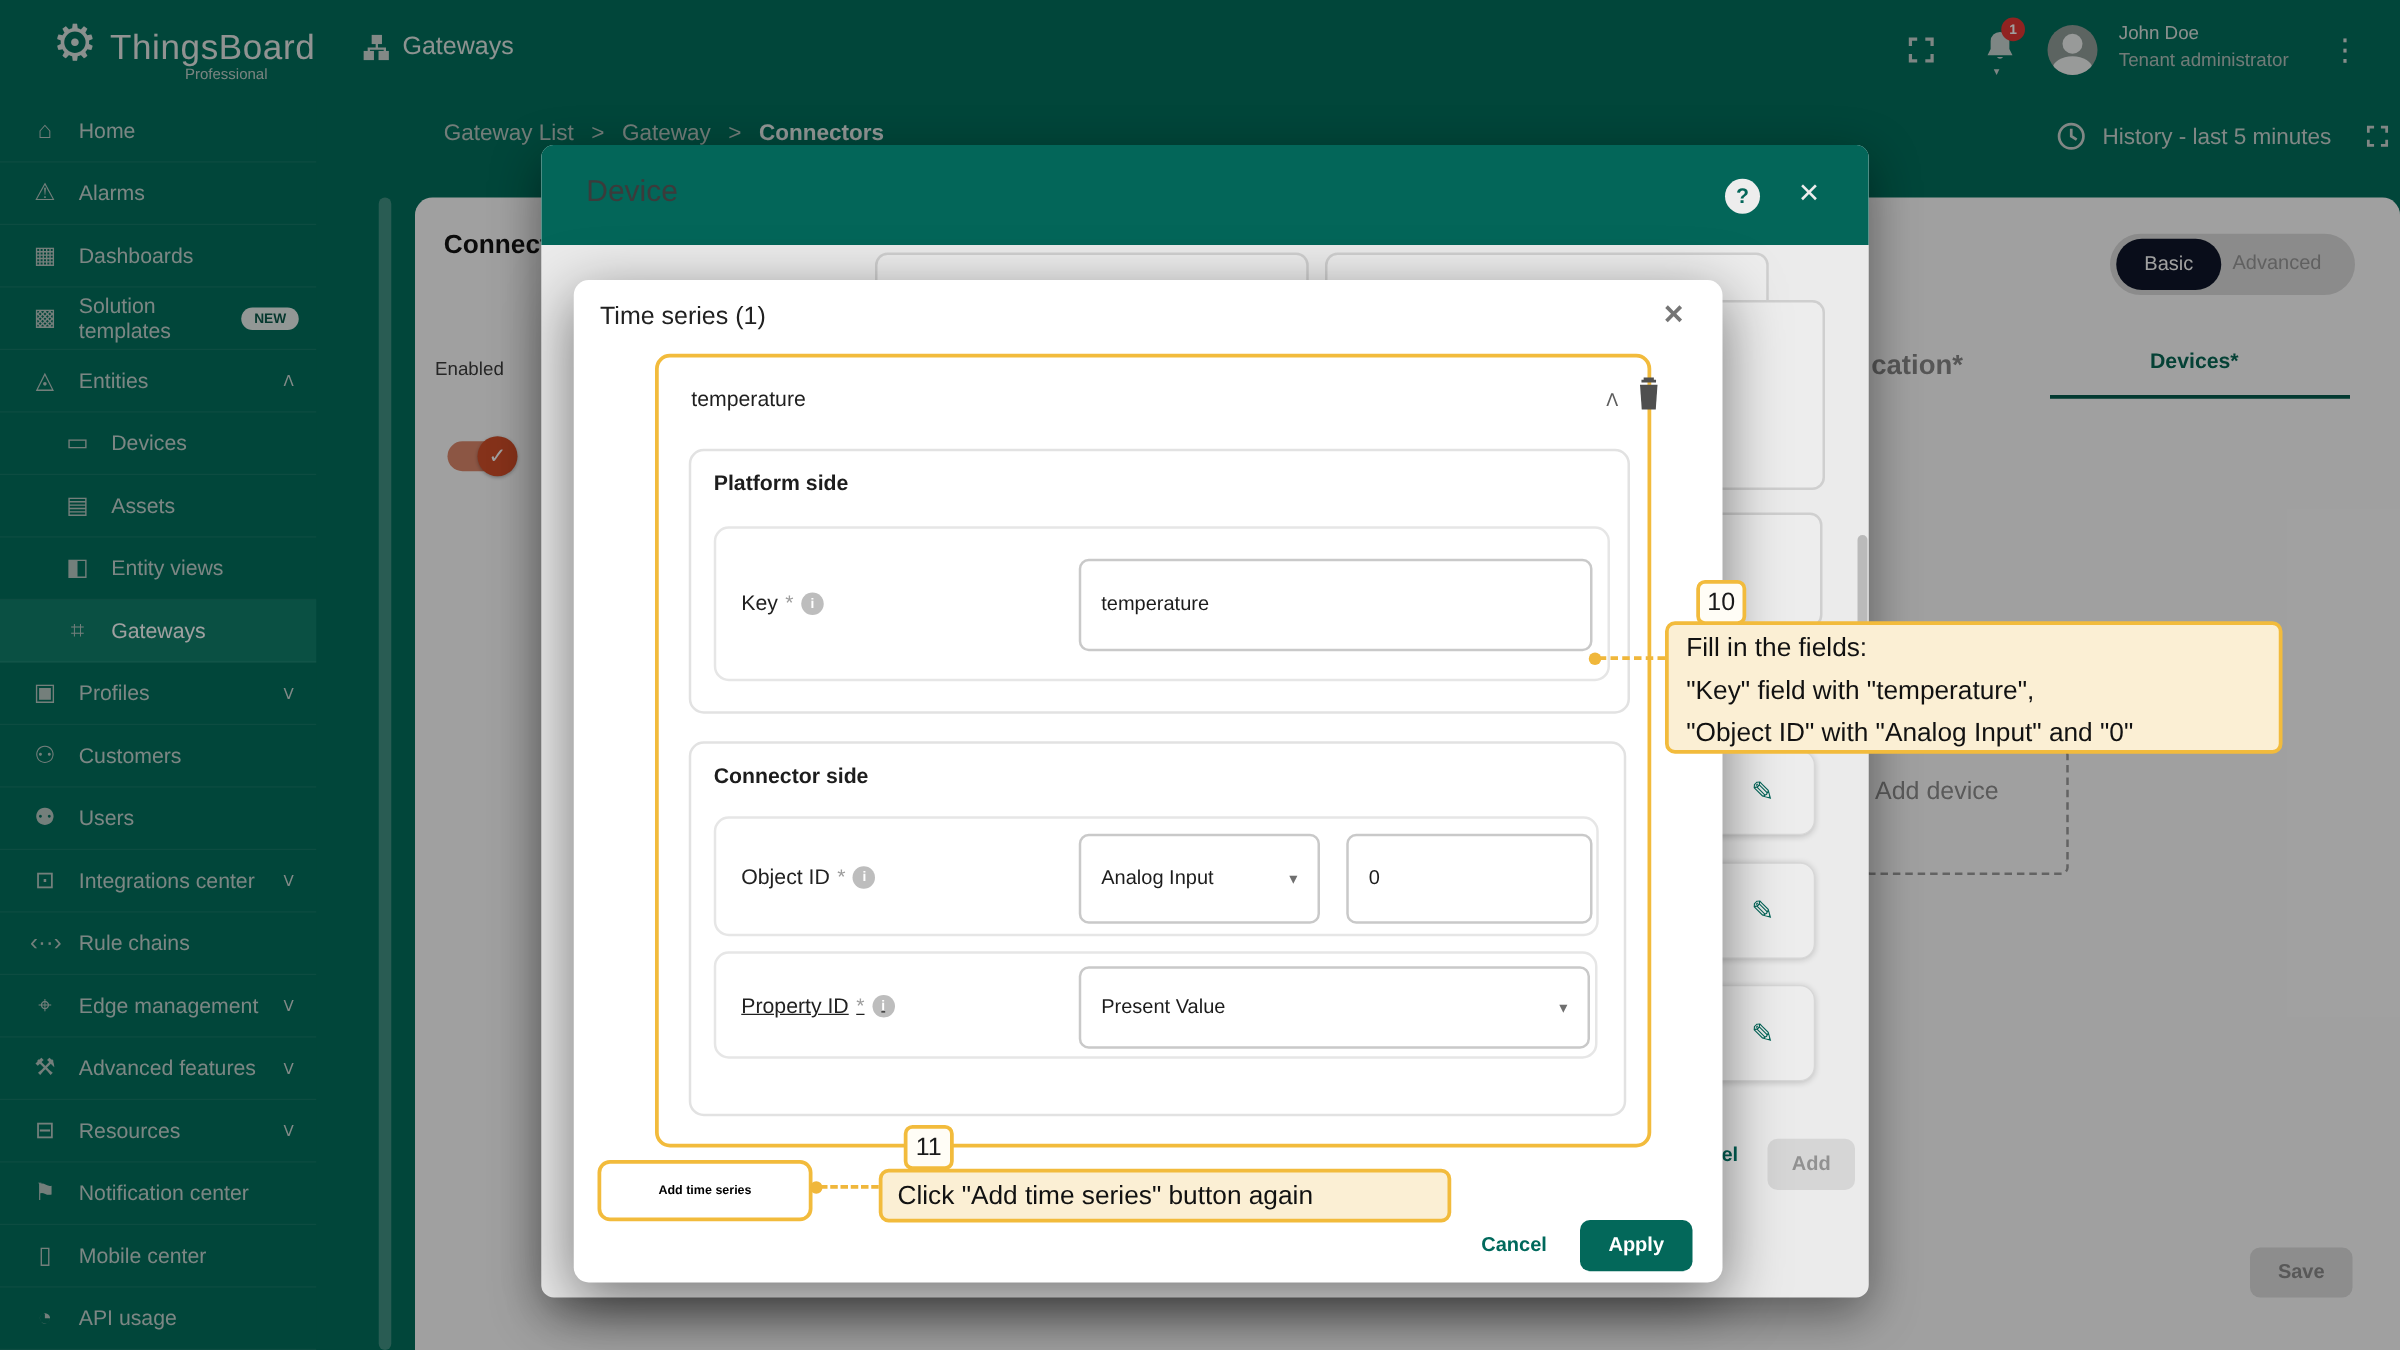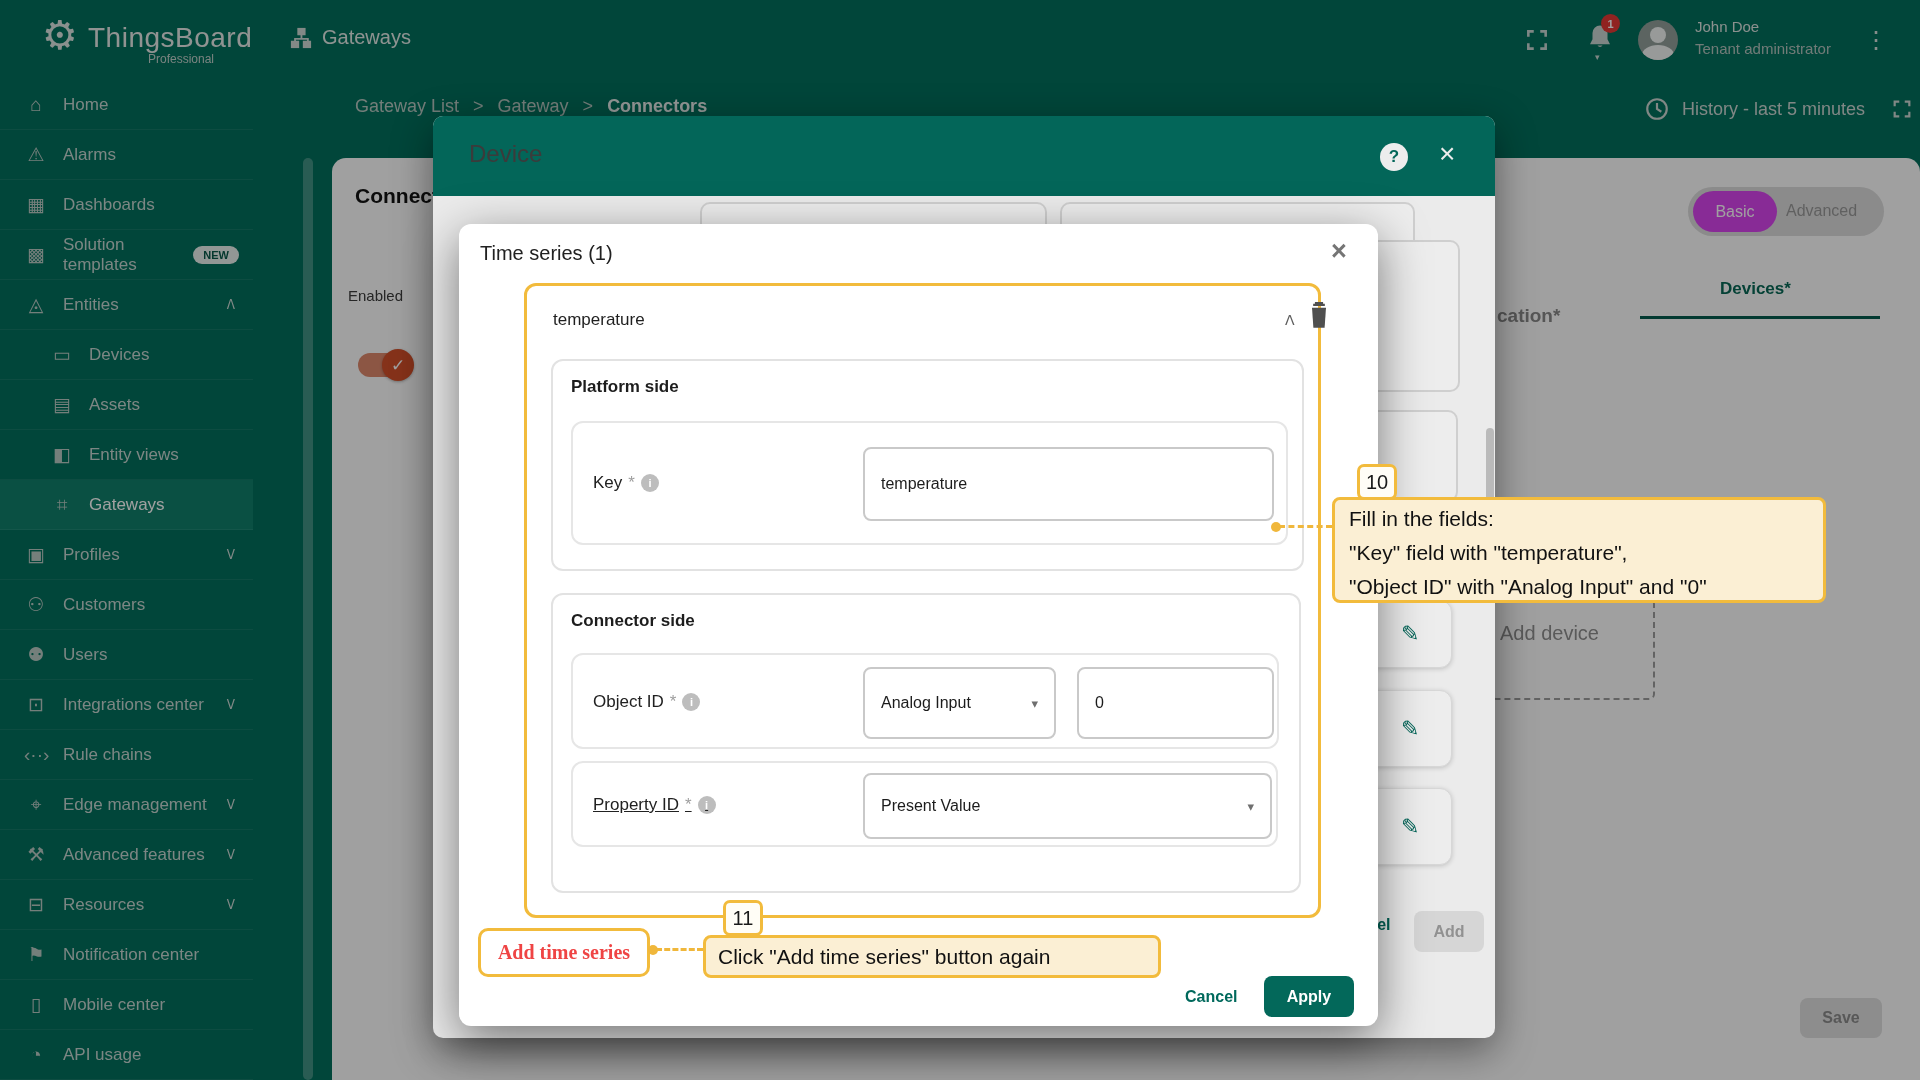--- a/index.html
+++ b/index.html
@@ -42,23 +42,23 @@
   .sb-badge { margin-left:auto; margin-right:14px; background:#e9f1ee; color:#0a5a4a; font-size:11px; font-weight:700; border-radius:12px; padding:3px 10px; }
   .scroll-strip { left:303px; top:158px; width:10px; height:922px; background:rgba(255,255,255,.25); border-radius:5px; }
 
   
   .content-card { left:332px; top:158px; width:1588px; height:922px; background:#ffffff; border-radius:14px 14px 0 0; }
   .panel-title { left:355px; top:184px; font-size:21px; font-weight:700; color:#141414; }
   .enabled-lbl { left:348px; top:287px; font-size:15px; color:#3d3d3d; }
   .en-toggle { left:358px; top:353px; width:48px; height:24px; border-radius:12px; background:#df8a6e; }
   .en-thumb { position:absolute; right:-8px; top:-4px; width:32px; height:32px; border-radius:50%; background:#d5502a; color:#fff; font-size:17px; display:flex; align-items:center; justify-content:center; box-shadow:0 1px 3px rgba(0,0,0,.3); }
   .mode-pill { left:1688px; top:187px; width:196px; height:49px; background:#dddddd; border-radius:25px; }
-  .mode-basic { left:1693px; top:191px; width:84px; height:41px; background:#d946ef; border-radius:21px; color:#fff; font-size:16px; font-weight:500; display:flex; align-items:center; justify-content:center; }
+  .mode-basic { left:1693px; top:191px; width:84px; height:41px; background:#0f172a; border-radius:21px; color:#fff; font-size:16px; font-weight:500; display:flex; align-items:center; justify-content:center; }
   .mode-adv { left:1786px; top:202px; font-size:16px; color:#9a9a9a; }
-  .tab-left { left:1497px; top:279px; font-size:19px; font-weight:700; color:#8a8a8a;margin-top:26px; }
+  .tab-left { left:1497px; top:279px; font-size:22px; font-weight:700; color:#8a8a8a; }
   .tab-right { left:1720px; top:279px; font-size:17px; font-weight:700; color:#0a6a58; }
   .tab-underline { left:1640px; top:316px; width:240px; height:3px; background:#065e4e; }
   .add-device-box { left:1490px; top:598px; width:165px; height:102px; border:2px dashed #9e9e9e; border-radius:6px; }
   .add-device-lbl { left:1500px; top:622px; font-size:20px; font-weight:500; color:#8f8f8f; }
   .save-btn { left:1800px; top:998px; width:82px; height:40px; background:#e0e0e0; border-radius:8px; color:#8c8c8c; font-size:16px; font-weight:600; display:flex; align-items:center; justify-content:center; }
 
   
   .backdrop-a { left:0; top:0; width:1920px; height:1080px; background:rgba(0,0,0,.32); z-index:10; }
   .backdrop-b { left:0; top:0; width:1920px; height:1080px; background:rgba(0,0,0,.07); z-index:30; }
 
@@ -85,21 +85,21 @@
   .sec-box { position:absolute; border:2px solid #e2e2e2; border-radius:12px; background:#fff; }
   .sec-title { position:absolute; left:18px; top:16px; font-size:17px; font-weight:700; color:#1d1d1d; }
   .row-box { position:absolute; border:2px solid #e6e6e6; border-radius:12px; background:#fff; }
   .fld-label { position:absolute; left:20px; display:flex; align-items:center; gap:6px; font-size:17px; color:#212121; }
   .req { color:#9e9e9e; }
   .info-dot { width:18px; height:18px; border-radius:50%; background:#bdbdbd; color:#fff; font-size:11px; font-weight:700; display:flex; align-items:center; justify-content:center; font-style:normal; }
   .inp { position:absolute; border:2px solid #c9c9c9; border-radius:8px; background:#fff; font-size:16px; color:#1c1c1c; display:flex; align-items:center; padding:0 16px; }
   .dd-arrow { margin-left:auto; color:#6f6f6f; font-size:13px; }
   .trash { position:absolute; left:846px; top:76px; }
   .ats-box { position:absolute; left:19px; top:704px; width:172px; height:49px; border:3px solid #f2bb3c; border-radius:10px; display:flex; align-items:center; justify-content:center; }
-  .ats-label { font-size:20px; font-weight:700; color:#ef4444;font-family:Liberation Serif, serif; }
+  .ats-label { font-size:10px; font-weight:700; color:#000000; }
   .ts-cancel { position:absolute; left:726px; top:764px; font-size:16px; font-weight:600; color:#00695c; }
   .ts-apply { position:absolute; left:805px; top:752px; width:90px; height:41px; background:#03685a; border-radius:8px; color:#fff; font-size:16px; font-weight:600; display:flex; align-items:center; justify-content:center; }
   .ann-badge { position:absolute; width:40px; height:36px; background:#fffdf6; border:3px solid #f2bb3c; border-radius:7px; font-size:20px; color:#1a1a1a; display:flex; align-items:center; justify-content:center; z-index:51; }
   .ann-box { position:absolute; background:#fbefd4; border:3px solid #f2bb3c; border-radius:8px; color:#111; font-size:21px; z-index:50; }
   .ann-line { line-height:34px; white-space:nowrap; }
   .dash { position:absolute; border-top:3px dashed #f0b73b; z-index:50; }
   .dot { position:absolute; width:10px; height:10px; border-radius:50%; background:#f0b73b; z-index:50; }
 
   svg { display:block; }
 </style>

